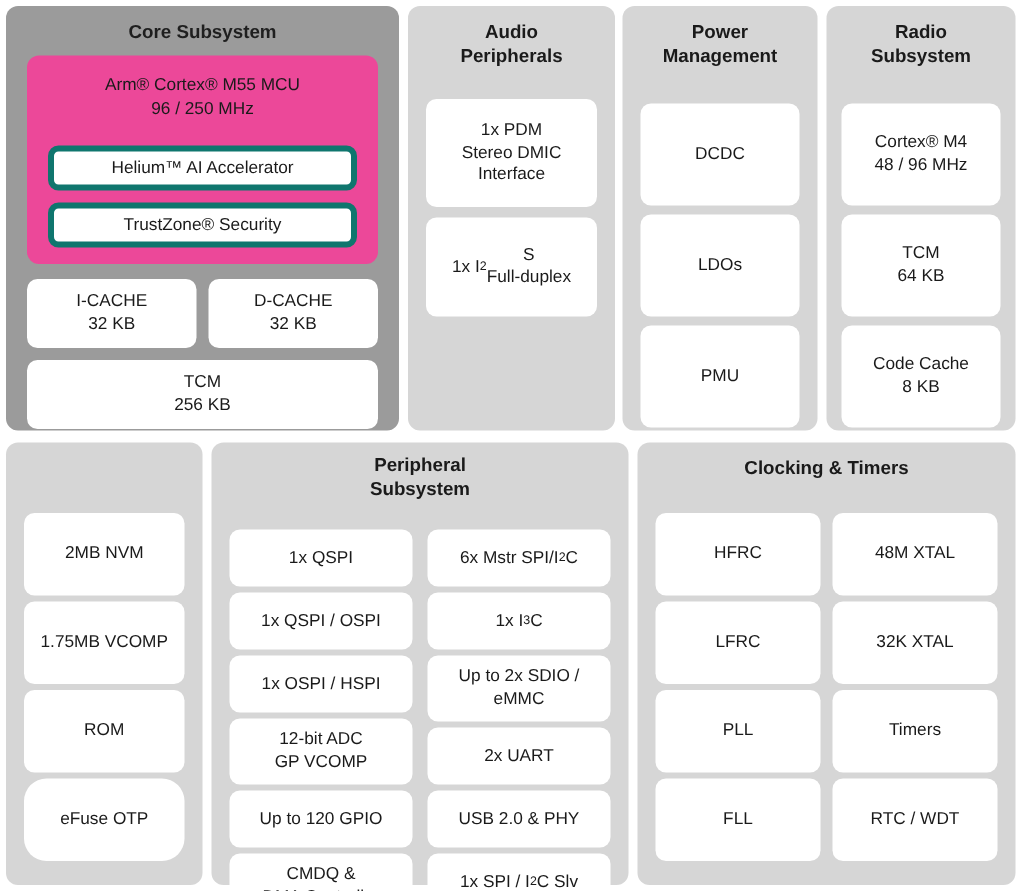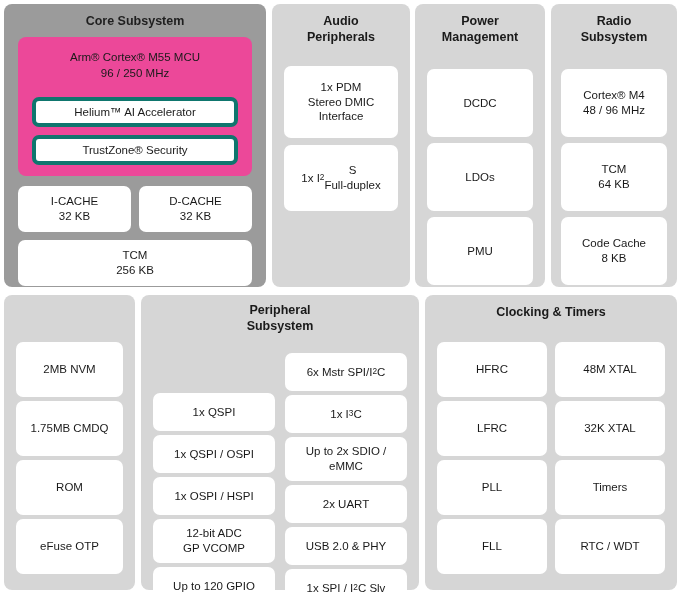--- a/index.html
+++ b/index.html
@@ -229,33 +229,34 @@
     width: 107px;
     height: 55px;
     text-align: right;
   }
   #memory-cell-3 {
     position: absolute;
     left: 12px;
     top: 224px;
     width: 107px;
     height: 55px;
+    border-radius: 15px;
   }
 
   
   #peripheral-subsystem {
     left: 141px;
     top: 295px;
     width: 278px;
     height: 295px;
     background: #d6d6d6;
   }
   #peripheral-subsystem .group-title { padding-top: 8px; }
   .per-cell { position: absolute; }
-  .per-col-left { left: 12px; width: 122px; margin-top: 40px; }
+  .per-col-left { left: 12px; width: 122px; }
   .per-col-right { left: 144px; width: 122px; }
 
   
   #clocking-timers {
     left: 425px;
     top: 295px;
     width: 252px;
     height: 295px;
     background: #d6d6d6;
   }
@@ -315,21 +316,21 @@
     <div class="cell" id="radio-cell-0">Cortex® M4
 48 / 96 MHz</div>
     <div class="cell" id="radio-cell-1">TCM
 64 KB</div>
     <div class="cell" id="radio-cell-2">Code Cache
 8 KB</div>
   </div>
 
   <div class="group" id="memory">
     <div class="cell" id="memory-cell-0">2MB NVM</div>
-    <div class="cell" id="memory-cell-1">1.75MB CMDQ</div>
+    <div class="cell" id="memory-cell-1">1.75MB VCOMP</div>
     <div class="cell" id="memory-cell-2">ROM</div>
     <div class="cell" id="memory-cell-3">eFuse OTP</div>
   </div>
 
   <div class="group" id="peripheral-subsystem">
     <div class="group-title">Peripheral
 Subsystem</div>
 
     <div class="cell per-cell per-col-left" style="top:58px;height:38px;">1x QSPI</div>
     <div class="cell per-cell per-col-left" style="top:100px;height:38px;">1x QSPI / OSPI</div>

